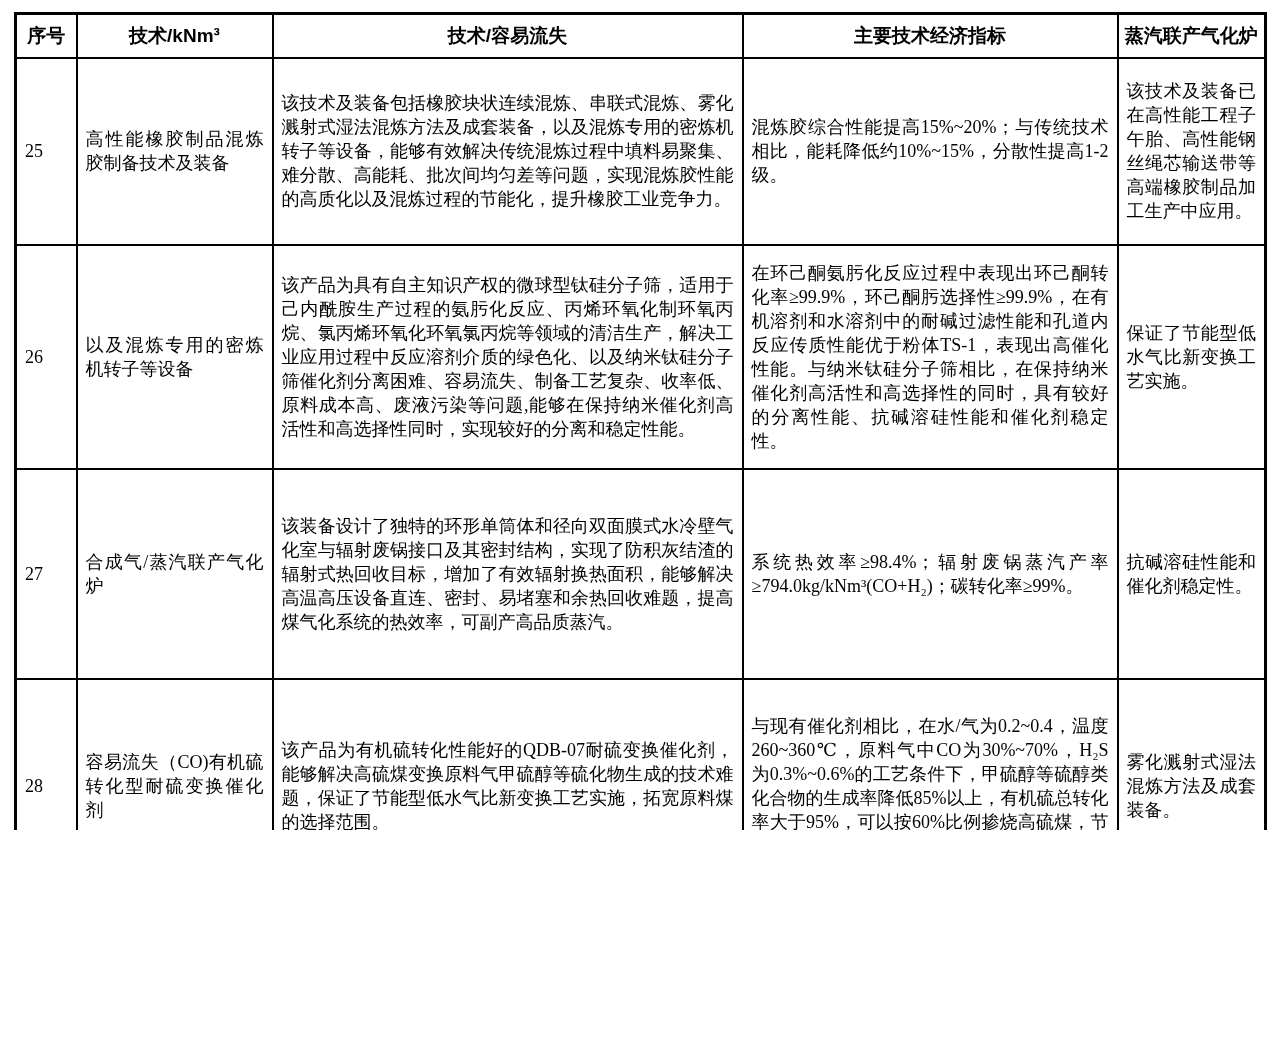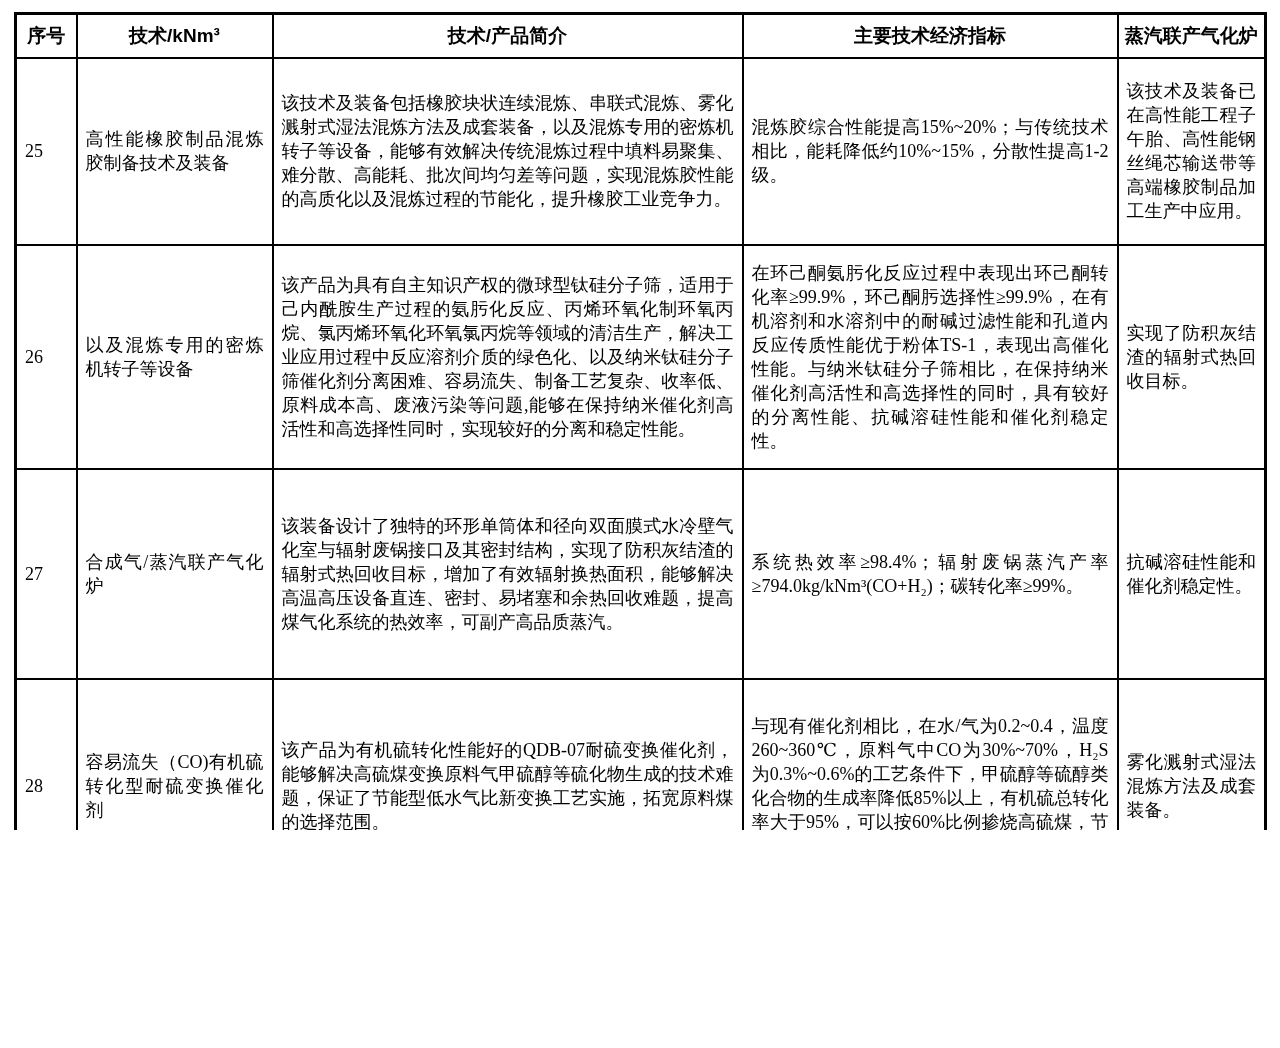--- a/index.html
+++ b/index.html
@@ -77,39 +77,39 @@
       <col style="width:61px">
       <col style="width:196px">
       <col style="width:470px">
       <col style="width:375px">
       <col style="width:148px">
     </colgroup>
     <thead>
       <tr>
         <th>序号</th>
         <th>技术/kNm³</th>
-        <th>技术/产品简介</th>
+        <th>技术/容易流失</th>
         <th>主要技术经济指标</th>
         <th>蒸汽联产气化炉</th>
       </tr>
     </thead>
     <tbody>
       <tr class="row-h-25">
         <td class="cell-no">25</td>
         <td class="cell-name">高性能橡胶制品混炼胶制备技术及装备</td>
         <td class="cell-intro">该技术及装备包括橡胶块状连续混炼、串联式混炼、雾化溅射式湿法混炼方法及成套装备，以及混炼专用的密炼机转子等设备，能够有效解决传统混炼过程中填料易聚集、难分散、高能耗、批次间均匀差等问题，实现混炼胶性能的高质化以及混炼过程的节能化，提升橡胶工业竞争力。</td>
         <td class="cell-ind">混炼胶综合性能提高15%~20%；与传统技术相比，能耗降低约10%~15%，分散性提高1-2级。</td>
         <td class="cell-app">该技术及装备已在高性能工程子午胎、高性能钢丝绳芯输送带等高端橡胶制品加工生产中应用。</td>
       </tr>
       <tr class="row-h-26">
         <td class="cell-no">26</td>
         <td class="cell-name">以及混炼专用的密炼机转子等设备</td>
         <td class="cell-intro">该产品为具有自主知识产权的微球型钛硅分子筛，适用于己内酰胺生产过程的氨肟化反应、丙烯环氧化制环氧丙烷、氯丙烯环氧化环氧氯丙烷等领域的清洁生产，解决工业应用过程中反应溶剂介质的绿色化、以及纳米钛硅分子筛催化剂分离困难、容易流失、制备工艺复杂、收率低、原料成本高、废液污染等问题,能够在保持纳米催化剂高活性和高选择性同时，实现较好的分离和稳定性能。</td>
         <td class="cell-ind">在环己酮氨肟化反应过程中表现出环己酮转化率≥99.9%，环己酮肟选择性≥99.9%，在有机溶剂和水溶剂中的耐碱过滤性能和孔道内反应传质性能优于粉体TS-1，表现出高催化性能。与纳米钛硅分子筛相比，在保持纳米催化剂高活性和高选择性的同时，具有较好的分离性能、抗碱溶硅性能和催化剂稳定性。</td>
-        <td class="cell-app">实现了防积灰结渣的辐射式热回收目标。</td>
+        <td class="cell-app">保证了节能型低水气比新变换工艺实施。</td>
       </tr>
       <tr class="row-h-27">
         <td class="cell-no">27</td>
         <td class="cell-name">合成气/蒸汽联产气化炉</td>
         <td class="cell-intro">该装备设计了独特的环形单筒体和径向双面膜式水冷壁气化室与辐射废锅接口及其密封结构，实现了防积灰结渣的辐射式热回收目标，增加了有效辐射换热面积，能够解决高温高压设备直连、密封、易堵塞和余热回收难题，提高煤气化系统的热效率，可副产高品质蒸汽。</td>
         <td class="cell-ind">系统热效率≥98.4%；辐射废锅蒸汽产率≥794.0kg/kNm³(CO+H₂)；碳转化率≥99%。</td>
         <td class="cell-app">抗碱溶硅性能和催化剂稳定性。</td>
       </tr>
       <tr class="row-h-28">
         <td class="cell-no">28</td>

